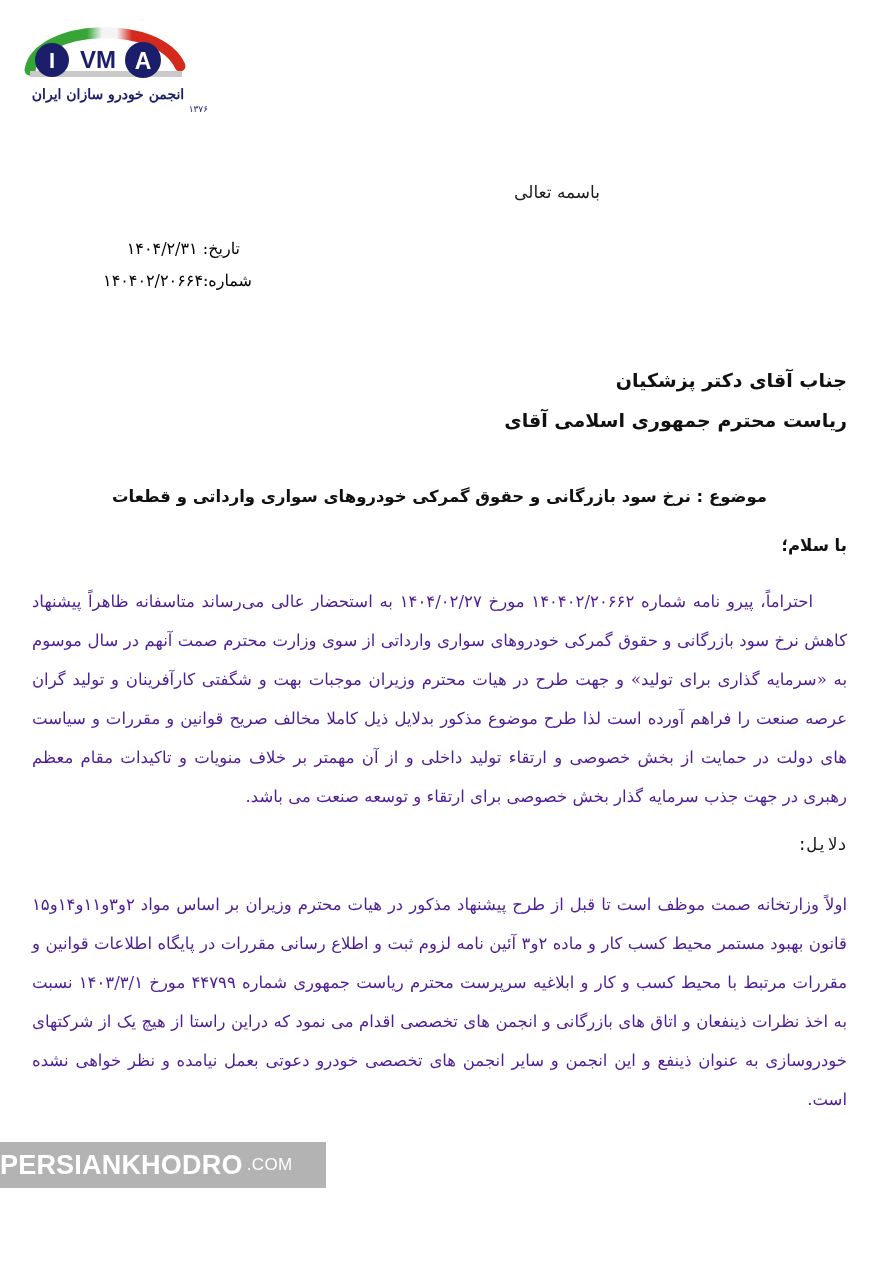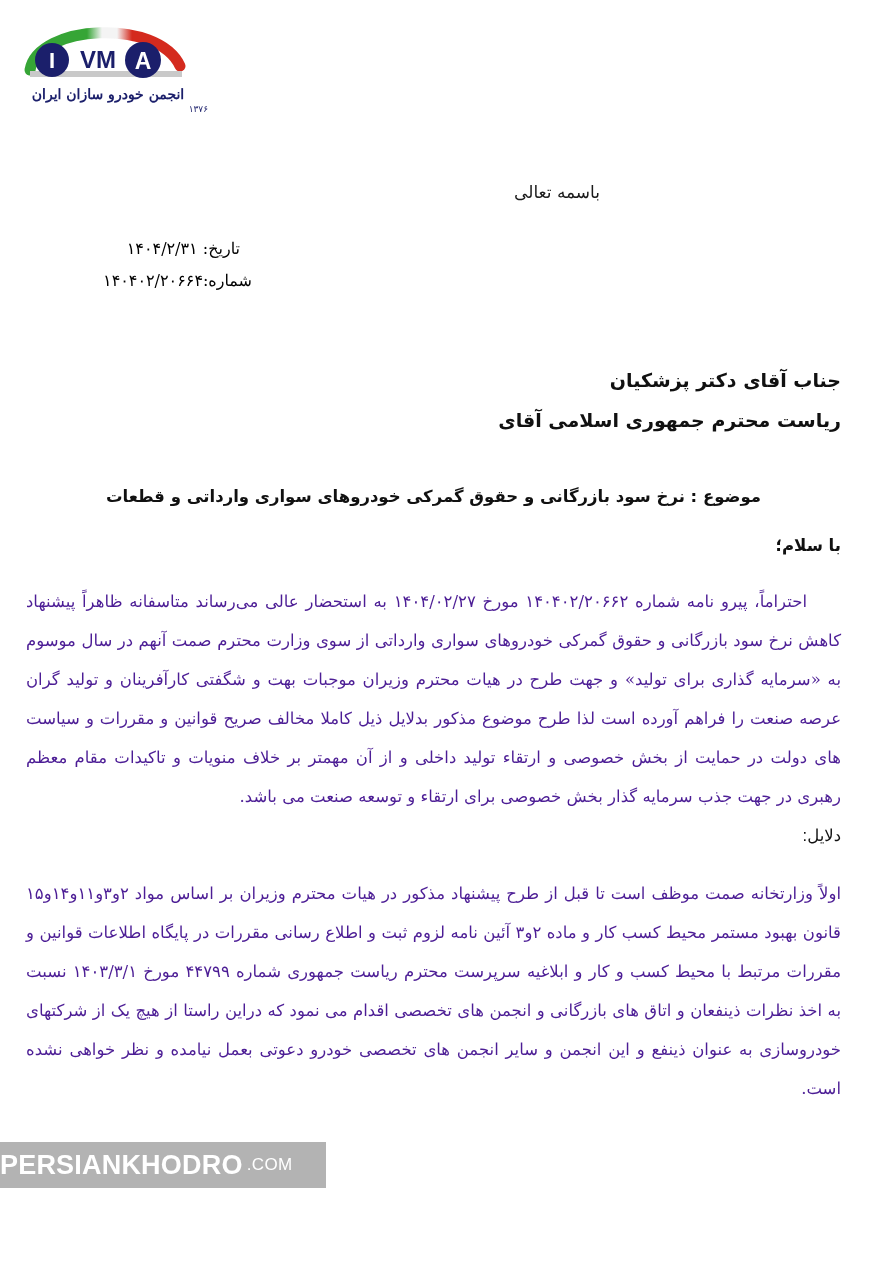--- a/index.html
+++ b/index.html
@@ -58,21 +58,21 @@
     white-space: nowrap;
     color: #000000;
   }
   .meta-line.num { margin-right: -12px; }
 
   
   .letter {
     position: absolute;
     top: 360px;
     left: 32px;
-    right: 28px;
+    right: 22px;
     width: 815px;
     direction: rtl;
   }
 
   .addressee {
     text-align: right;
     font-weight: bold;
     font-size: 19px;
     line-height: 40px;
     letter-spacing: -0.2px;
@@ -102,25 +102,25 @@
     text-align: justify;
     text-align-last: right;
     font-size: 16.5px;
     line-height: 39px;
     font-family: "DejaVu Serif", "Liberation Serif", serif;
     color: #4c1d95;
   }
   .para.indent { text-indent: 34px; }
 
   .section-label {
-    margin-top: 2px;
+    margin-top: 13px;
     text-align: right;
     font-size: 16.5px;
     line-height: 34px;
-    font-family: Liberation Sans, sans-serif;
+    font-family: Liberation Mono, monospace;
   }
 
   
   .watermark {
     position: absolute;
     left: 0;
     top: 1142px;
     width: 326px;
     height: 46px;
     background: #b3b3b3;

